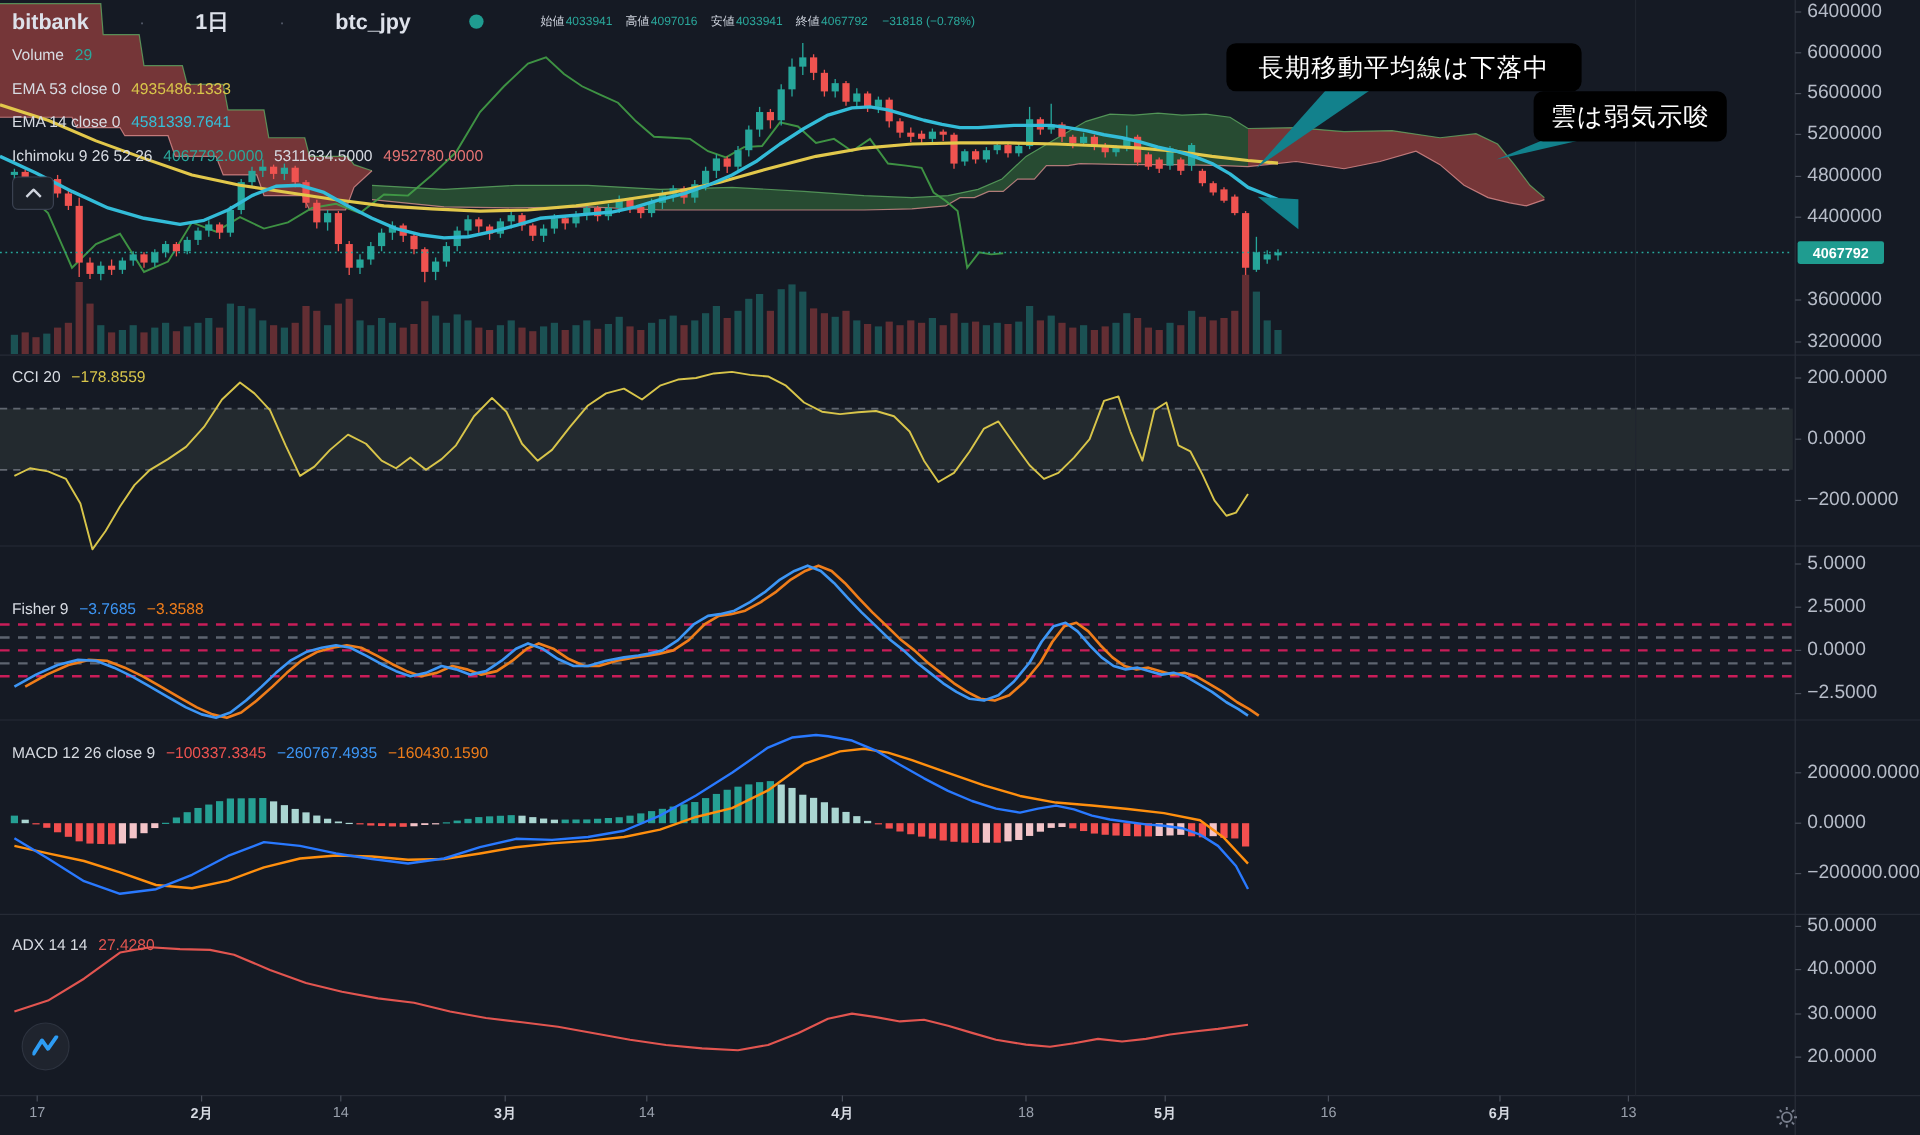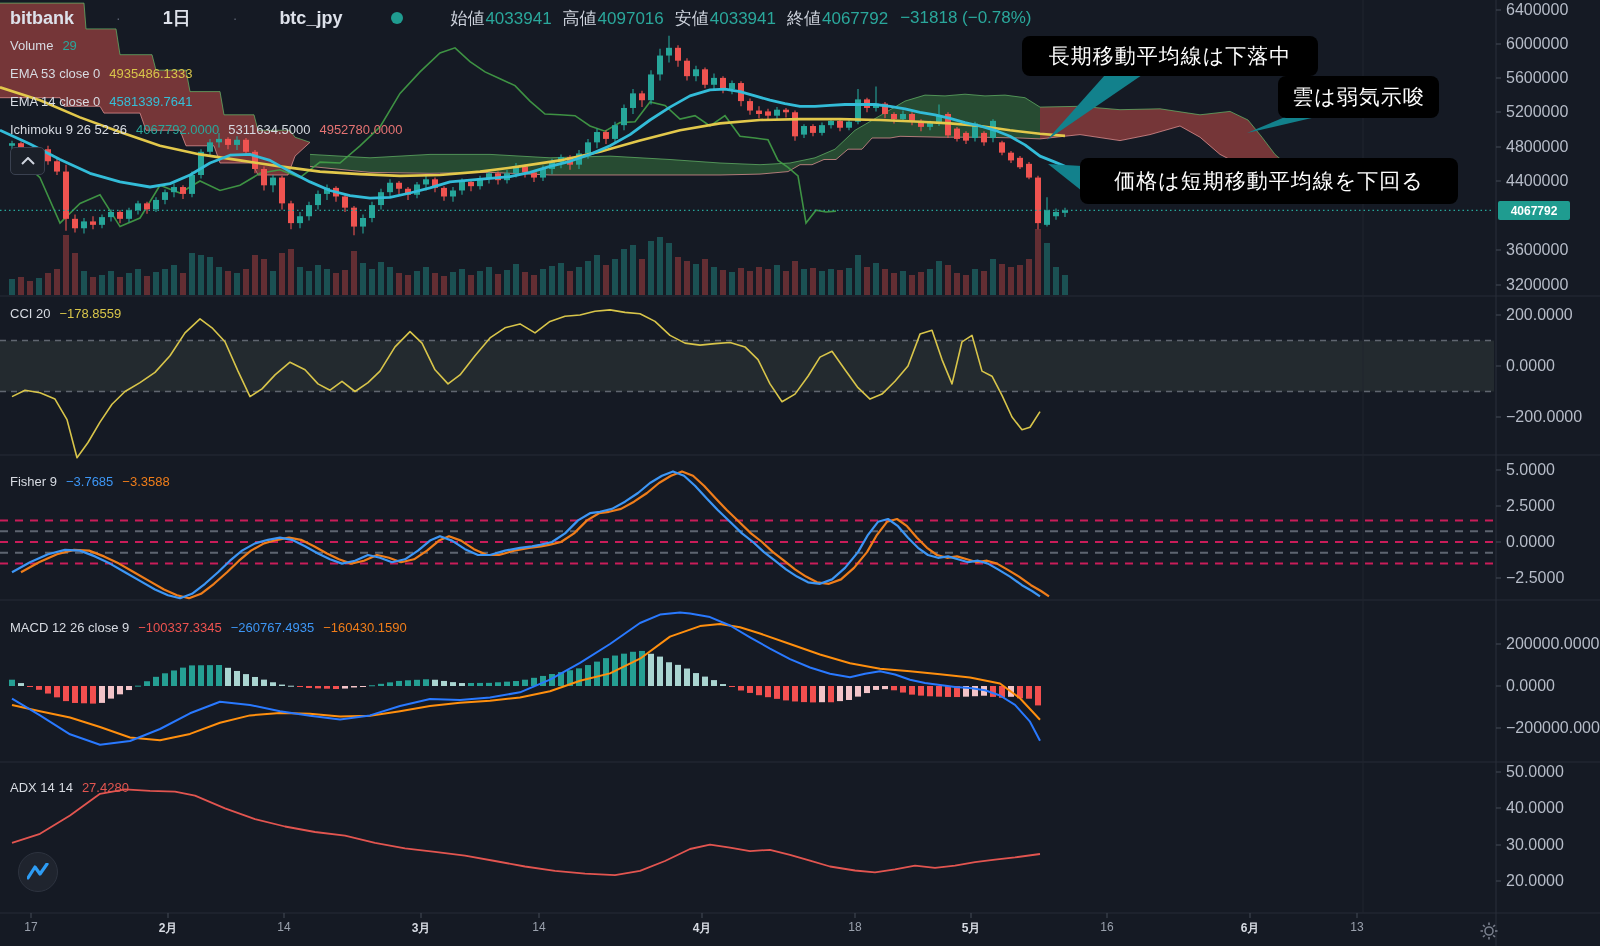--- a/index.html
+++ b/index.html
@@ -5,21 +5,21 @@
   html,body{margin:0;padding:0;background:#0e1117;}
   #app{position:relative;width:1600px;height:946px;background:#151a24;overflow:hidden;
        font-family:"Liberation Sans","DejaVu Sans",sans-serif;-webkit-font-smoothing:antialiased;}
   #chart-svg{position:absolute;left:0;top:0;}
   #hud{position:absolute;left:0;top:0;width:1600px;height:946px;pointer-events:none;}
   .hud-el{position:absolute;white-space:nowrap;}
   
   #title-row{left:10px;top:6px;display:flex;align-items:center;color:#dde1ea;font-size:18px;font-weight:600;gap:33px;}
   .tsep{color:#5a6170;font-weight:400;margin:0 9px;font-size:14px;}
   #status-dot{width:12px;height:12px;border-radius:50%;background:#1f9c90;margin:0 14px 0 16px;}
-  #ohlc-row{display:flex;align-items:center;gap:11px;font-size:17px;font-weight:400;}
+  #ohlc-row{display:flex;align-items:center;gap:11px;font-size:10px;font-weight:400;}
   .olabel{color:#cdd2dc;}
   .oval{color:#2aa79b;margin-left:1px;}
   .legend-row{left:10px;font-size:13px;color:#d7dbe2;display:flex;gap:7px;align-items:baseline;}
   .lv{margin-left:2px;}
   .c-teal{color:#2aa79b}.c-yellow{color:#d8c54a}.c-cyan{color:#35bfd8}.c-white{color:#d5d9e0}
   .c-red{color:#ef5350}.c-pink{color:#e57373}.c-blue{color:#3d96f5}.c-orange{color:#ef7d1a}
   .c-adx{color:#e25550}
   
   #collapse-btn{left:10px;top:147px;width:33px;height:26px;background:#1b2029;border:1px solid #3a4150;
     border-radius:5px;display:flex;align-items:center;justify-content:center;pointer-events:auto;cursor:pointer;}
@@ -623,39 +623,38 @@
     <div id="collapse-btn" class="hud-el">
       <svg width="14" height="8" viewBox="0 0 14 8">
         <polyline points="1,7 7,1 13,7" fill="none" stroke="#cfd4de" stroke-width="2"></polyline>
       </svg>
     </div>
 
     <div class="legend-row hud-el" style="top:306px">
       <span>CCI 20</span>
         <span class="lv c-yellow">−178.8559</span>
     </div>
-    <div class="legend-row hud-el" style="top:474px">
+    <div class="legend-row hud-el" style="top:500px">
       <span>Fisher 9</span>
       <span class="lv c-blue">−3.7685</span>
       <span class="lv c-orange">−3.3588</span>
     </div>
     <div class="legend-row hud-el" style="top:620px">
       <span>MACD 12 26 close 9</span>
       <span class="lv c-red">−100337.3345</span>
       <span class="lv c-blue">−260767.4935</span>
       <span class="lv c-orange">−160430.1590</span>
     </div>
     <div class="legend-row hud-el" style="top:780px">
       <span>ADX 14 14</span>
         <span class="lv c-adx">27.4280</span>
     </div>
 
     <div class="callout hud-el" id="callout-0" style="left: 1022px; top: 36px; width: 296px; height: 40px;">長期移動平均線は下落中</div>
     <div class="callout hud-el" id="callout-1" style="left: 1278px; top: 76px; width: 161px; height: 42px;">雲は弱気示唆</div>
-    <div class="callout hud-el" id="callout-2" style="left: 1080px; top: 158px; width: 378px; height: 46px;">価格は短期移動平均線を下回る</div>
 
     <div id="price-tag" class="hud-el" style="top: 201px;">4067792</div>
 
     <div id="tv-logo" class="hud-el">
       <svg width="22" height="18" viewBox="0 0 22 18">
         <polyline points="1,15 8,4 13,11 20,1" fill="none" stroke="#2d9cf4" stroke-width="3.2" stroke-linecap="round" stroke-linejoin="round"></polyline>
       </svg>
     </div>
     <div id="axis-gear" class="hud-el">
       <svg width="18" height="18" viewBox="0 0 18 18">

